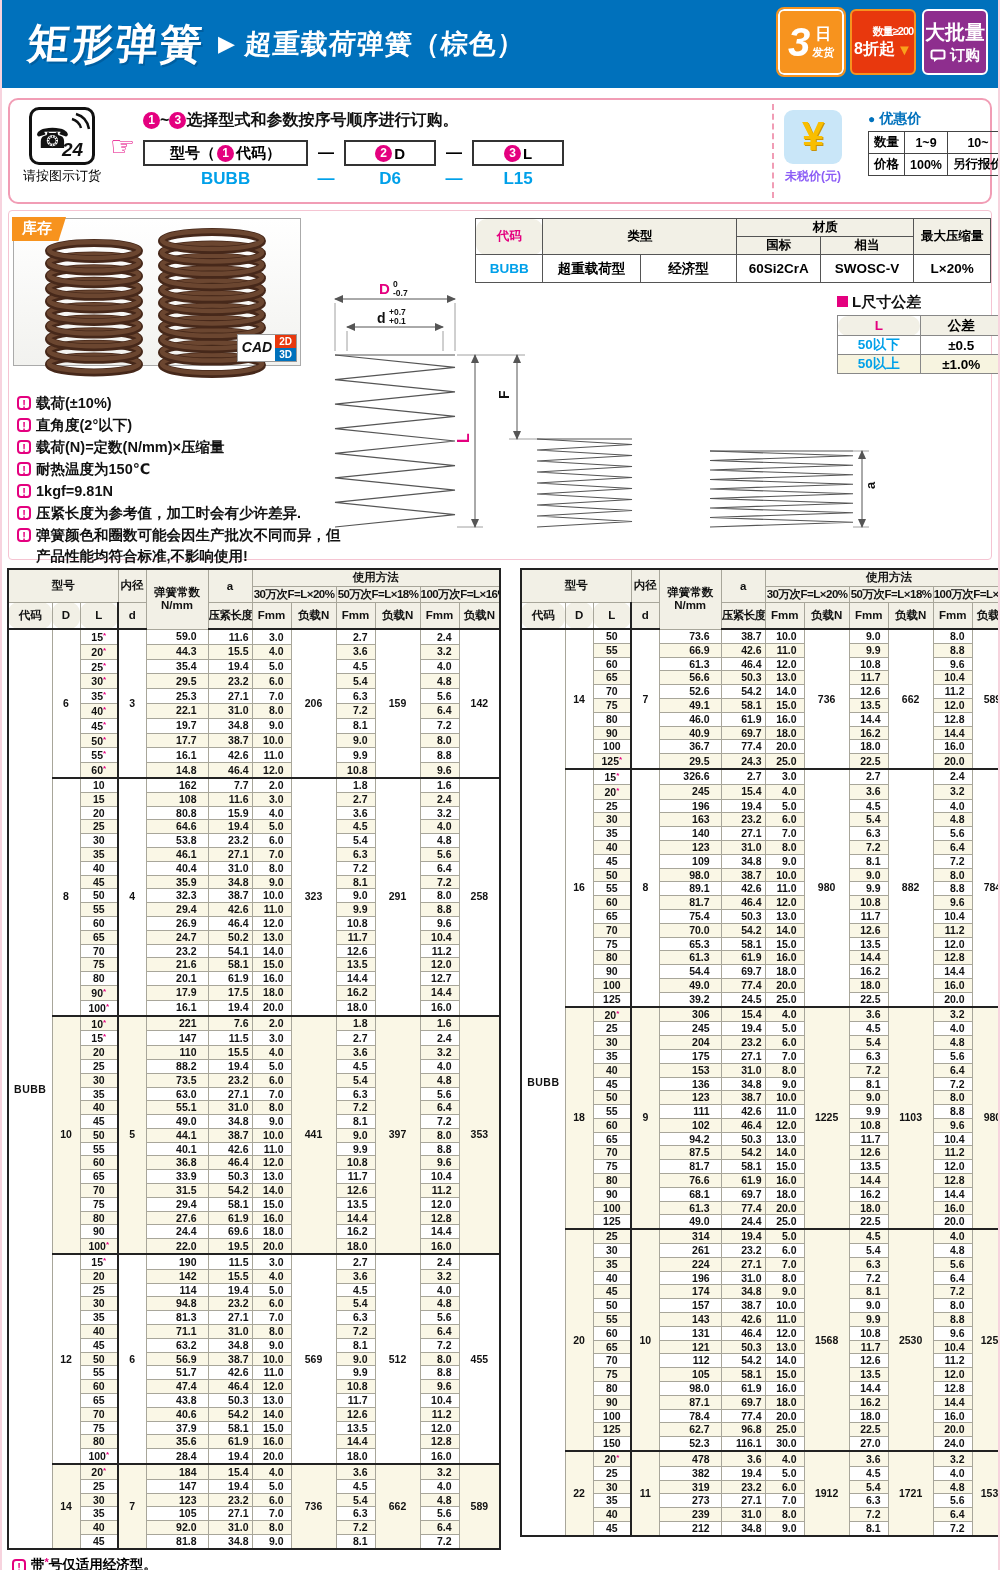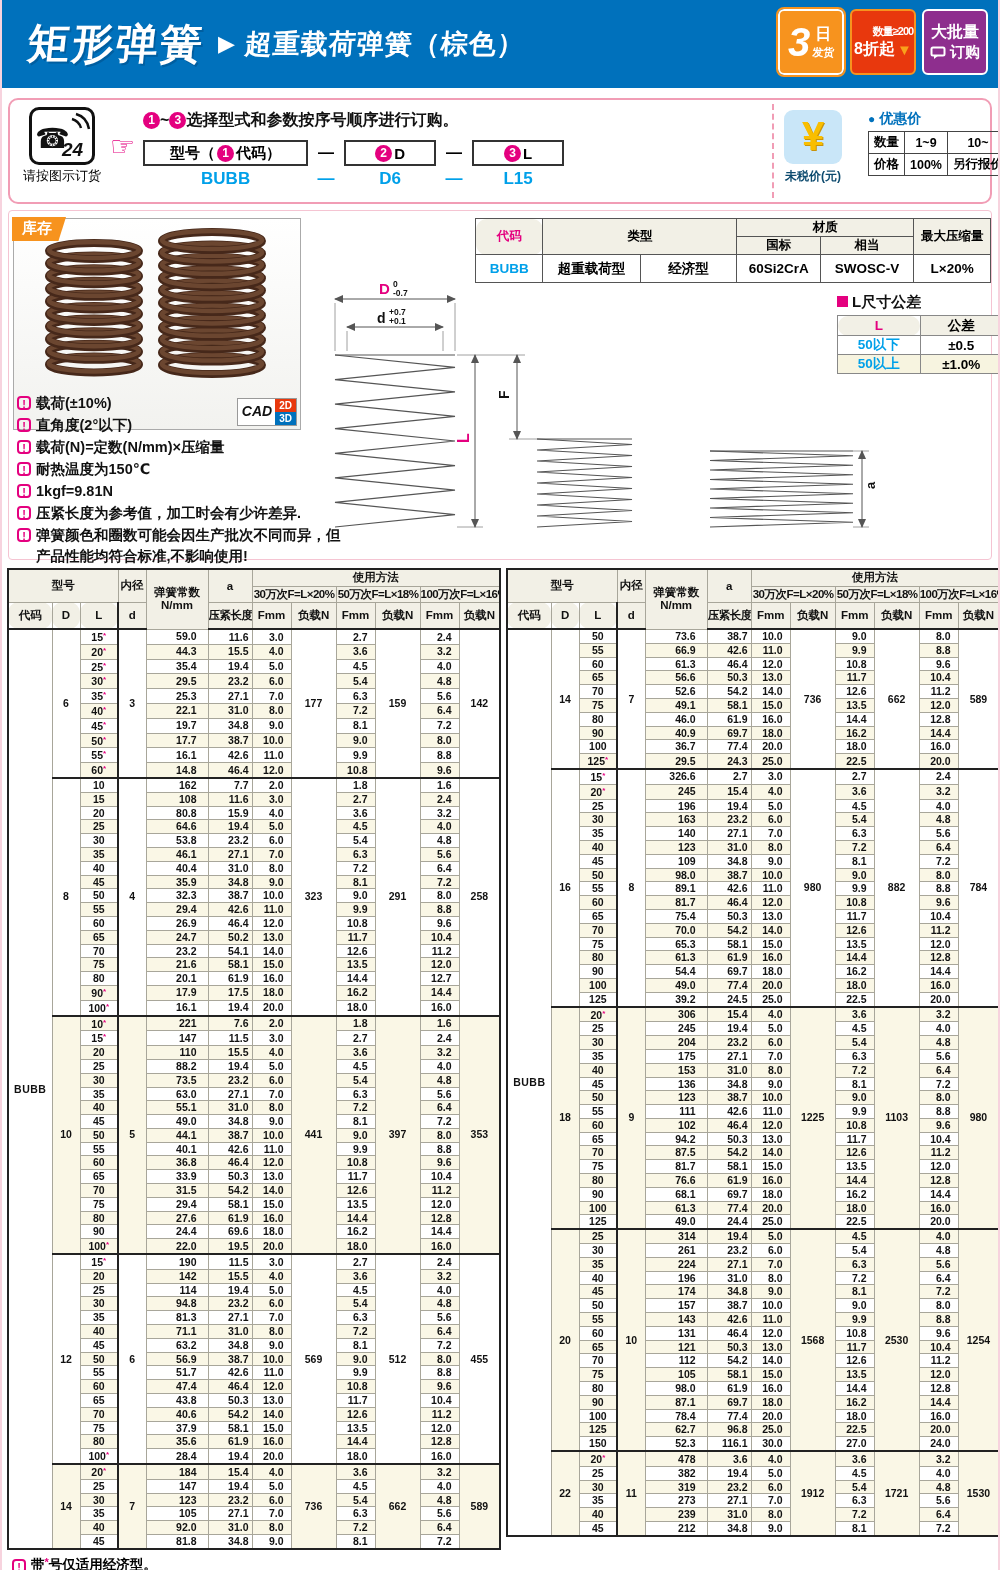--- a/index.html
+++ b/index.html
@@ -19,48 +19,48 @@
   .badge1 { background:#F7931E; border:2px solid #fff; outline:2px solid #F7931E; flex-direction:row; gap:2px; }
   .b1num { font-size:40px; font-style:italic; line-height:40px; }
   .b1col { display:flex; flex-direction:column; align-items:center; }
   .b1unit { font-size:16px; } .b1txt { font-size:11px; }
   .badge2 { background:#E8380D; border:2px solid #F7931E; }
   .b2l1 { font-size:11px; letter-spacing:-1px;padding-left:20px; } 
   .b2row { display:flex; align-items:center; gap:2px; }
   .b2l2 { font-size:16px; }
   .arrow-down-icon { color:#F9A11B; font-size:15px; line-height:14px; }
   .badge3 { background:#8E2E8E; border:2px solid #fff; }
-  .b3l1 { font-size:16px; } .b3row { display:flex; align-items:center; gap:3px; }
+  .b3l1 { font-size:20px; } .b3row { display:flex; align-items:center; gap:3px; }
   .b3l2 { font-size:15px; }
   
   .order-box { margin:10px 6px 0; border:2px solid #F19DB5; border-radius:10px; height:106px; display:flex; padding:4px 6px; }
   .phone-block { width:92px; text-align:center; flex:none; }
   .phone-icon { width:66px; height:58px; border:3px solid #111; border-radius:10px; margin:3px auto 2px; }
   .phone-caption { font-size:13px; font-weight:normal; }
   .hand-icon { color:#E4007F; font-size:28px; margin:26px 0 0 2px; flex:none; }
   .order-mid { flex:1; padding-left:8px; }
   .instr { font-weight:bold; font-size:16px; margin-top:6px; color:#111; }
   .circ { display:inline-block; width:17px; height:17px; border-radius:50%; background:#E4007F; color:#fff; font-size:12px; line-height:17px; text-align:center; font-weight:bold; vertical-align:1px; }
   .tilde { color:#111; font-weight:bold; }
   .model-row { display:grid; grid-template-columns:165px 36px 92px 36px 92px; align-items:center; margin-top:9px; }
   .mbox { border:2px solid #333; height:26px; display:flex; align-items:center; justify-content:center; font-size:15px; font-weight:bold; gap:2px; background:#fff; }
   .dash { text-align:center; font-weight:bold; font-size:16px; }
   .sample-row { display:grid; grid-template-columns:165px 36px 92px 36px 92px; color:#00A0E9; font-weight:bold; font-size:17px; margin-top:3px; text-align:center; }
   .price-area { width:212px; flex:none; border-left:2px dashed #F19DB5; padding:6px 0 0 10px; display:flex; }
   .yen-col { width:64px; text-align:center; }
   .yen-tile { width:58px; height:54px; background:#C9E6F8; border-radius:9px; color:#F9BE00; font-size:40px; font-weight:bold; line-height:52px; text-shadow:1px 1px 0 #c8930a; }
-  .tax-note { color:#0c4a6e; font-weight:bold; font-size:12px; margin-top:4px; white-space:nowrap; }
+  .tax-note { color:#8b5cf6; font-weight:bold; font-size:12px; margin-top:4px; white-space:nowrap; }
   .promo { margin-left:10px;padding-left:16px; }
   .promo-title { color:#0071BC; font-weight:bold; font-size:14px; margin-bottom:3px; }
   .bullet { color:#0071BC; font-size:12px; }
   table.price { border-collapse:collapse; font-size:12.5px; font-weight:bold; }
   table.price td { border:1px solid #444; padding:2px 5px; text-align:center; white-space:nowrap; }
   
   .main { position:relative; height:350px; margin:6px 6px 0; border:1px solid #F5C4D2; border-radius:4px; }
-  .photo-box { position:absolute; left:4px; top:7px; width:288px; height:212px; border:1px solid #aaa; background:linear-gradient(#ffffff,#f2f2ef); }
+  .photo-box { position:absolute; left:4px; top:7px; width:288px; height:148px; border:1px solid #aaa; background:linear-gradient(#ffffff,#f2f2ef); }
   .stock-tag { position:absolute; top:-2px; left:-2px; background:#F7931E; color:#fff; font-weight:bold; font-size:15px; padding:2px 14px 3px 10px; clip-path:polygon(0 0,100% 0,86% 100%,0 100%); }
   .cad { position:absolute; right:3px; bottom:3px; display:flex; align-items:stretch; background:#fff; border:1px solid #999; }
   .cad-t { font-weight:bold; font-style:italic; font-size:14px; padding:4px 3px 0 4px; color:#111; }
   .cad-col { display:flex; flex-direction:column; }
   .cad2d,.cad3d { color:#fff; font-size:10px; font-weight:bold; padding:0 4px; line-height:13px; text-align:center; }
   .cad2d { background:#E8380D; } .cad3d { background:#0071BC; }
   .notes { position:absolute; left:8px; top:182px; width:326px; }
   .note { display:flex; font-weight:bold; font-size:14.5px; color:#111; line-height:21px; margin-bottom:1px; }
   .nico { flex:none; width:14px; height:14px; border:2px solid #E4007F; border-radius:4px; color:#E4007F; font-size:11px; line-height:13px; text-align:center; font-weight:bold; margin:3px 5px 0 0; }
   table.spec { position:absolute; left:466px; top:7px; border-collapse:collapse; table-layout:fixed; font-weight:bold; }
@@ -74,21 +74,21 @@
   .tol-sq { display:inline-block; width:11px; height:11px; background:#E4007F; margin-right:4px; }
   table.tol { border-collapse:collapse; table-layout:fixed; width:166px; font-weight:bold; }
   table.tol th, table.tol td { border:1px solid #888; text-align:center; padding:0; font-size:13.5px; height:14px; }
   table.tol th { background:#F2F0E6; height:20px; }
   table.tol tr.cream td { background:#F7F4E0; }
   #diag { position:absolute; left:296px; top:66px; }
   .coil { stroke:#555; stroke-width:1.2; fill:none; }
   .dim { stroke:#555; stroke-width:1; }
   .ext { stroke:#888; stroke-width:0.8; }
   
-  .tables { display:flex; gap:5px; margin:8px 5px 0; }
+  .tables { display:flex; gap:19px; margin:8px 5px 0; }
   table.spring { border-collapse:collapse; table-layout:fixed; width:492px; font-weight:bold; border:2px solid #222; }
   table.spring th, table.spring td { border:1px solid #a8a69a; padding:0; text-align:center; white-space:nowrap; overflow:hidden; }
   table.spring thead th { background:#F2F0E6; font-size:11.5px; color:#111; }
   table.spring thead tr:nth-child(1) th { height:17px; }
   table.spring thead tr:nth-child(2) th { height:13px; }
   table.spring thead tr:nth-child(3) th { height:27px; }
   table.spring thead tr:last-child th { border-bottom:2px solid #222; }
   .hk { font-size:11px; line-height:13px; }
   .hc { font-size:8.5px; letter-spacing:-0.5px; }
   .ha2 { font-size:9px; letter-spacing:-0.5px; }
@@ -448,21 +448,21 @@
         </thead>
         <tbody>
           <tr class="">
             <td rowspan="65" class="codeCell">BUBB</td>
             <td rowspan="10" class="Dcell">6</td>
             <td class="Lcell thickR">15<span class="star">*</span></td>
             <td rowspan="10" class="dcell">3</td>
             <td class="kc">59.0</td>
             <td class="ac">11.6</td>
             <td class="fc">3.0</td>
-            <td rowspan="10" class="load">177</td>
+            <td rowspan="10" class="load">206</td>
             <td class="fc">2.7</td>
             <td rowspan="10" class="load">159</td>
             <td class="fc">2.4</td>
             <td rowspan="10" class="load">142</td>
           </tr>
           <tr class="stripe">
             <td class="Lcell thickR">20<span class="star">*</span></td>
             <td class="kc">44.3</td>
             <td class="ac">15.5</td>
             <td class="fc">4.0</td>

